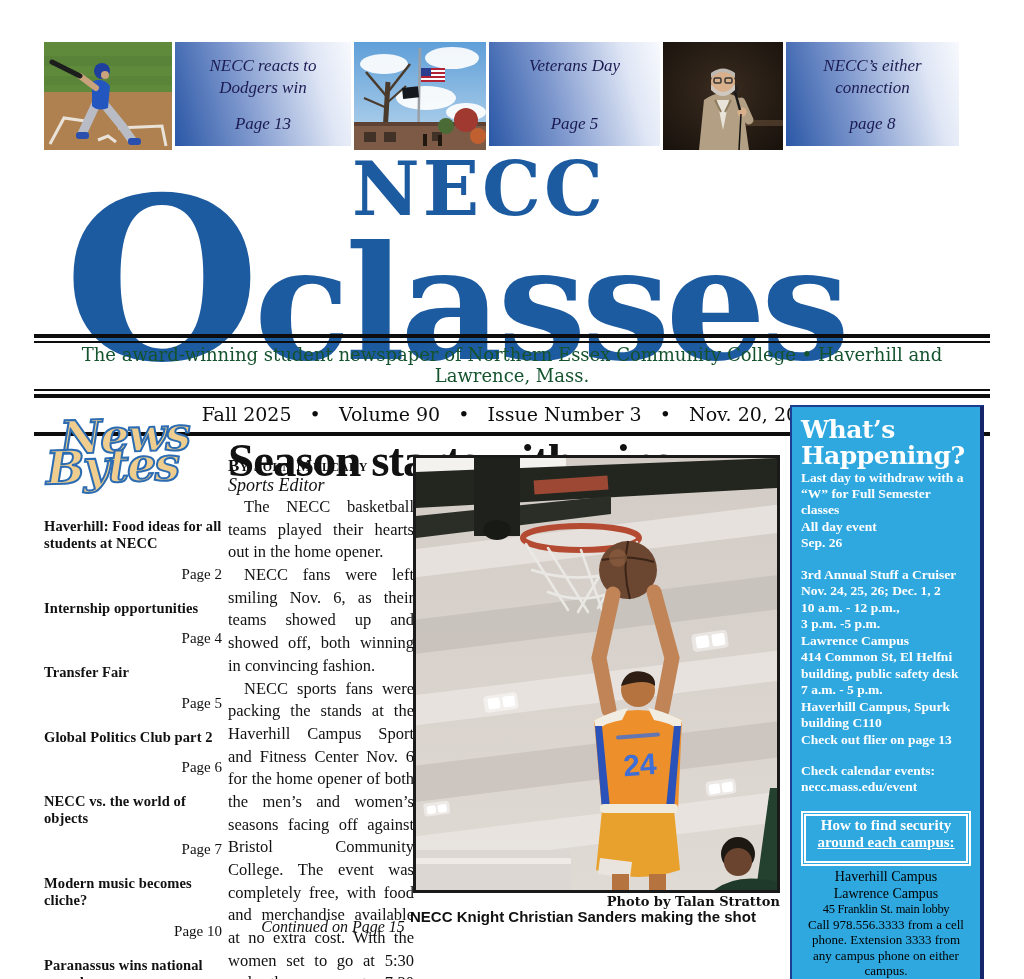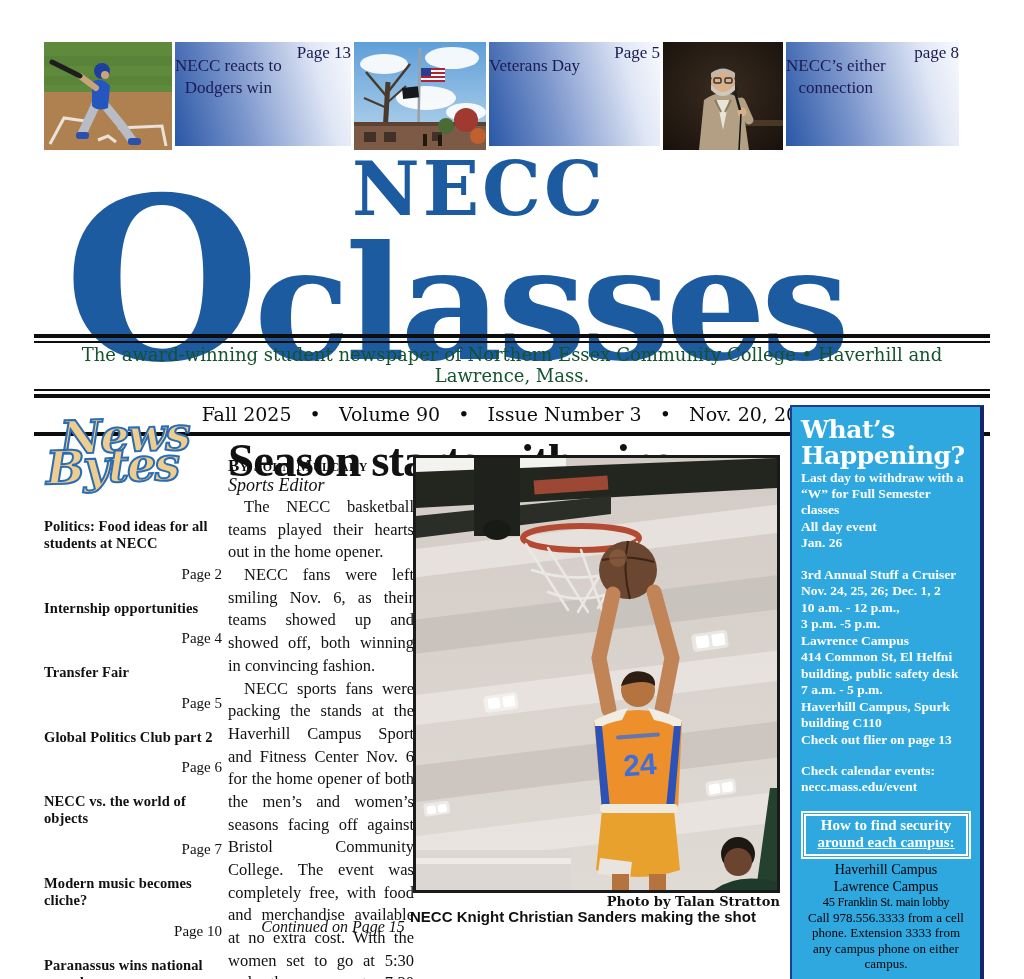--- a/index.html
+++ b/index.html
@@ -3,23 +3,23 @@
 <meta charset="utf-8">
 <style>
   html,body{margin:0;padding:0;background:#fff;}
   .page{position:relative;width:1024px;height:979px;background:#fff;overflow:hidden;
         font-family:"Liberation Serif",serif;color:#111;}
 
   
   .top-strip{position:absolute;left:44px;top:42px;width:918px;height:110px;display:flex;gap:3px;align-items:flex-start;}
   .teaser-photo{height:108px;overflow:hidden;flex:0 0 auto;}
   .teaser-photo svg{display:block;}
-  .promo{height:104px;flex:0 0 auto;box-sizing:border-box;display:flex;flex-direction:row;justify-content:space-between;
+  .promo{height:104px;flex:0 0 auto;box-sizing:border-box;display:flex;flex-direction:column;justify-content:space-between;
          background:linear-gradient(75deg,#2a57a6 0%,#7d97cd 38%,#dfe6f5 80%,#f7f9fd 100%);
-         color:#1b1b52;text-align:center;font-size:17px;line-height:1.3;}
+         color:#1b1b52;text-align:center;font-size:17px;line-height:1.3;font-style:italic;}
   .promo-title{margin-top:13px;white-space:pre-line;}
   .promo-page{margin-bottom:11px;}
 
   
   .masthead{position:absolute;left:0;top:150px;width:1024px;height:190px;color:#1d5ba0;}
   .mast-kicker{position:absolute;left:352px;top:2px;font-family:"DejaVu Serif",serif;font-weight:bold;
                font-size:74px;line-height:1;letter-spacing:3px;}
   .mast-title{position:absolute;left:64px;top:18px;display:flex;align-items:baseline;white-space:nowrap;
               font-family:"DejaVu Serif",serif;font-weight:bold;}
   .mast-title .big-o{font-size:225px;line-height:1;letter-spacing:-6px;}
@@ -67,21 +67,21 @@
   .photo-caption{position:absolute;left:410px;top:496px;width:386px;
                  font-family:"Liberation Sans",sans-serif;font-weight:bold;font-size:15px;}
 
   
   .happening{position:absolute;left:790px;top:-7px;width:194px;min-height:528px;box-sizing:border-box;
              background:#2fa8e0;border:2px solid #1c3e92;border-right:4px solid #16256b;border-bottom:4px solid #10205e;
              padding:8px 9px 12px;color:#fff;}
   .wh-title{font-family:"DejaVu Serif",serif;font-weight:bold;font-size:25px;line-height:1.05;
             letter-spacing:-0.5px;margin:2px 0 0;}
   .wh-event{font-weight:bold;font-size:13.5px;line-height:1.22;white-space:pre-line;margin-bottom:15px;}
-  .security-box{border:5px double #fff;padding:1px 2px 3px;text-align:center;
+  .security-box{border:5px double #fff;padding:1px 2px 10px;text-align:center;
                 font-weight:bold;font-size:15px;line-height:1.15;margin:2px 0 3px;}
   .sec-line2{text-decoration:underline;}
   .sec-details{color:#000;text-align:center;font-size:13px;line-height:1.16;}
   .sec-campus{font-weight:normal;font-size:14px;}
   .sec-addr2{font-size:12.5px;letter-spacing:-0.3px;}
   .sec-phone{margin-top:1px;}
 </style>
 </head>
 <body>
 
@@ -227,21 +227,21 @@
 
   <main class="content">
 
     <aside class="news-bytes">
       <div class="nb-logo">
         <div class="nb-line1">News</div>
         <div class="nb-line2">Bytes</div>
       </div>
 
       <div class="nb-item">
-        <div class="nb-title">Politics: Food ideas for all students at NECC</div>
+        <div class="nb-title">Haverhill: Food ideas for all students at NECC</div>
         <div class="nb-page">Page 2</div>
       </div>
       <div class="nb-item">
         <div class="nb-title">Internship opportunities</div>
         <div class="nb-page">Page 4</div>
       </div>
       <div class="nb-item">
         <div class="nb-title">Transfer Fair</div>
         <div class="nb-page">Page 5</div>
       </div>
@@ -369,21 +369,21 @@
         </g>
       </svg>
     </figure>
     <div class="photo-credit">Photo by Talan Stratton</div>
     <div class="photo-caption">NECC Knight Christian Sanders making the shot</div>
 
     <aside class="happening">
       <div class="wh-title">What’s Happening?</div>
       <div class="wh-event">Last day to withdraw with a “W” for Full Semester classes
 All day event
-Jan. 26</div>
+Sep. 26</div>
       <div class="wh-event">3rd Annual Stuff a Cruiser
 Nov. 24, 25, 26; Dec. 1, 2
 10 a.m. - 12 p.m.,
 3 p.m. -5 p.m.
 Lawrence Campus
 414 Common St, El Helfni building, public safety desk
 7 a.m. - 5 p.m.
 Haverhill Campus, Spurk building C110
 Check out flier on page 13</div>
       <div class="wh-event">Check calendar events:

